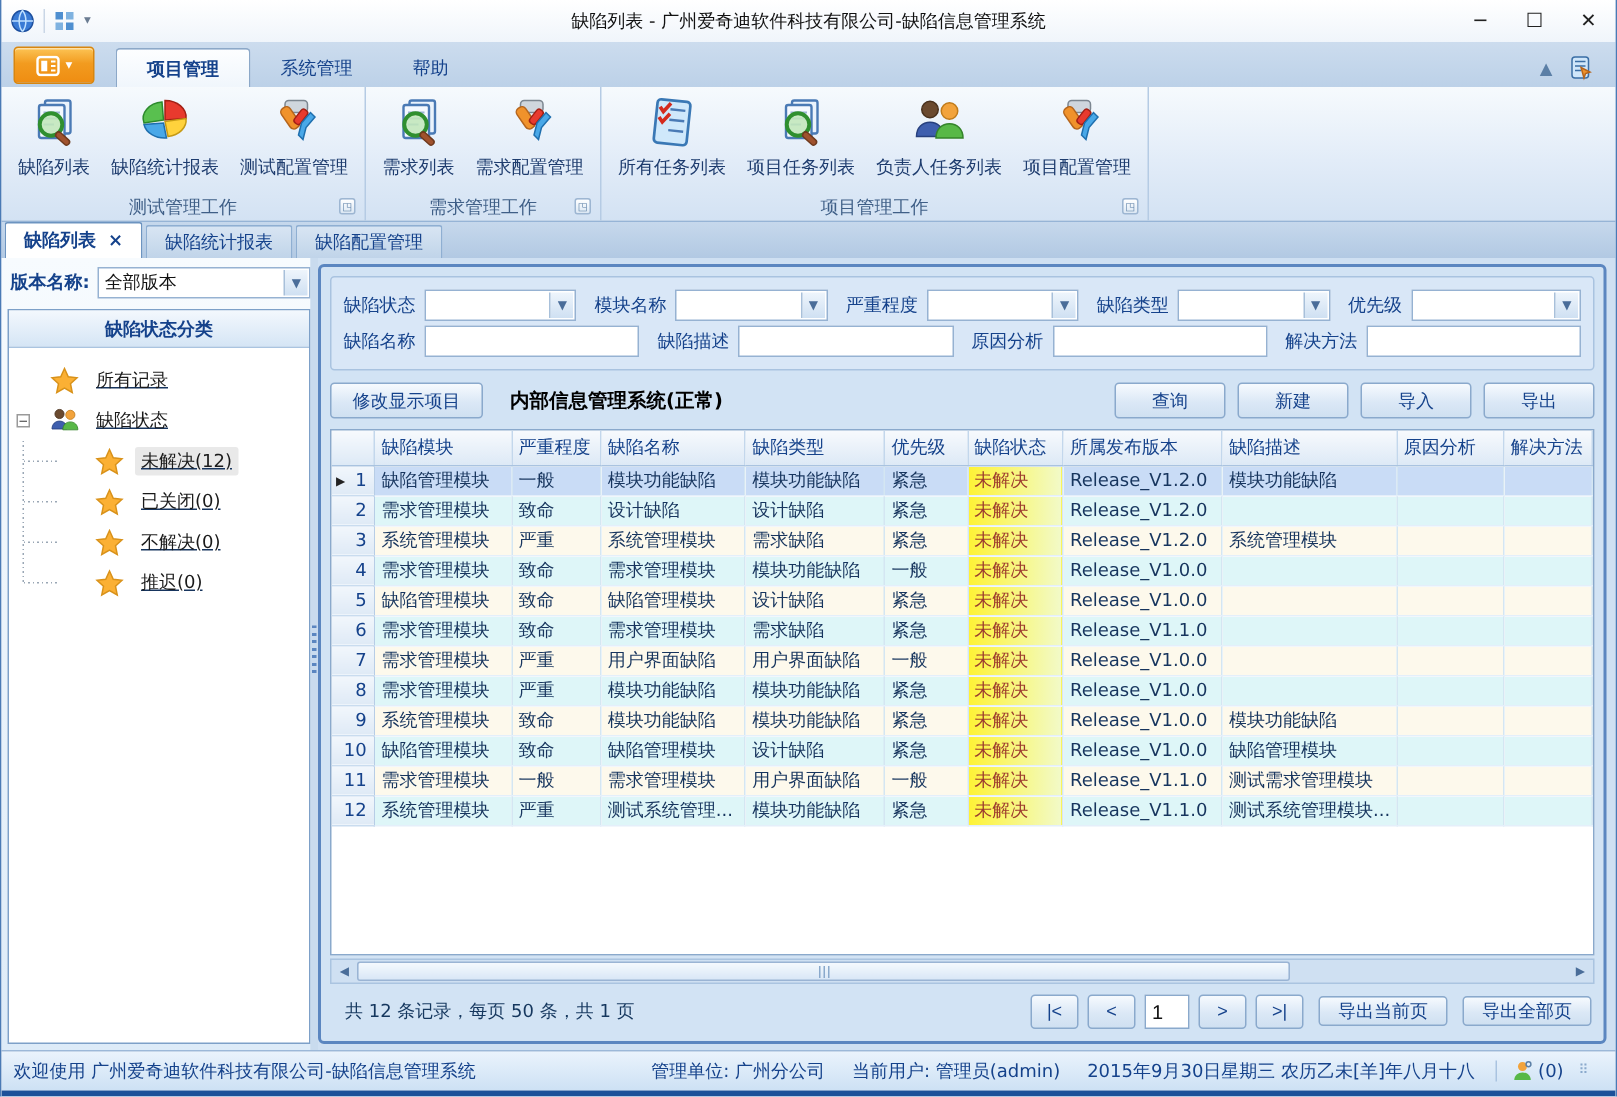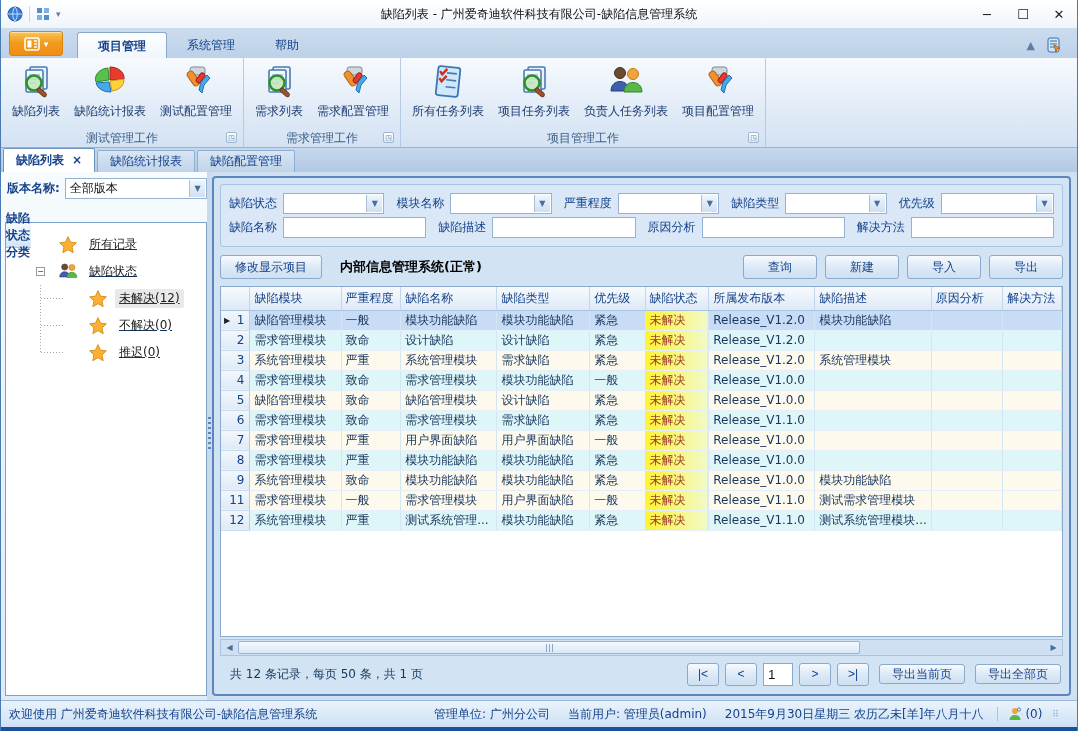--- a/index.html
+++ b/index.html
@@ -66,21 +66,21 @@
     padding:5px 0 4px 4px; display:flex; flex-direction:column; min-height:0; }
   .version-row { display:flex; align-items:center; gap:5px; margin:1px 0 7px 2px; }
   .version-row .vlabel { font-weight:bold; color:#15428b; white-space:nowrap; }
   .combo { position:relative; background:#fff; border:1px solid #96b2d2; height:21px; }
   .combo .val { line-height:19px; padding:0 20px 0 4px; overflow:hidden; white-space:nowrap; color:#111; }
   .combo .cbtn { position:absolute; top:1px; right:1px; bottom:1px; width:16px;
     background:linear-gradient(#eef5fc,#cfe0f2); border-left:1px solid #a8c0da;
     display:flex; align-items:center; justify-content:center; color:#4a6d99; font-size:8px; }
   .version-combo { width:154px; }
   .tree-box { flex:1; margin-right:0; border:1px solid #7da0c8; background:#fff; min-height:0;
-    display:flex; flex-direction:row;margin-top:16px; }
+    display:flex; flex-direction:column; }
   .tree-title { height:25px; flex:0 0 25px; display:flex; align-items:center; justify-content:center;
     font-weight:bold; color:#15428b; background:linear-gradient(#f3f8fd,#d5e5f5); border-bottom:1px solid #aac4e0; }
   .tree-list { padding:8px 0 0 0; position:relative;text-decoration:underline; }
   .tree-item { height:27px; display:flex; align-items:center; position:relative; }
   .tree-item .ticon { margin-right:7px; }
   .tree-item .tlabel { color:#1a1a1a; padding:1px 4px; border-radius:2px; white-space:nowrap; }
   .tree-item.selected .tlabel { background:#e9e9e9; }
   .tree-item.lv0 { padding-left:27px; }
   .tree-item.lv1 { padding-left:57px; }
   .expander { position:absolute; left:5px; top:9px; width:9px; height:9px; border:1px solid #9a9a9a;
@@ -382,20 +382,28 @@
                 </svg>
               </span>
               <span class="tlabel">未解决(12)</span>
             </div>
             <div class="tree-item lv1">
               <span class="ticon">
                 <svg width="20" height="20" viewBox="0 0 24 24">
       <path d="M12 2l3 6.6 7 .8-5.2 4.8 1.4 7L12 17.6 5.8 21.2l1.4-7L2 9.4l7-.8z" fill="#fbb034" stroke="#d9921a" stroke-width="1.2"></path>
                 </svg>
               </span>
+              <span class="tlabel">已关闭(0)</span>
+            </div>
+            <div class="tree-item lv1">
+              <span class="ticon">
+                <svg width="20" height="20" viewBox="0 0 24 24">
+      <path d="M12 2l3 6.6 7 .8-5.2 4.8 1.4 7L12 17.6 5.8 21.2l1.4-7L2 9.4l7-.8z" fill="#fbb034" stroke="#d9921a" stroke-width="1.2"></path>
+                </svg>
+              </span>
               <span class="tlabel">不解决(0)</span>
             </div>
             <div class="tree-item lv1">
               <span class="ticon">
                 <svg width="20" height="20" viewBox="0 0 24 24">
       <path d="M12 2l3 6.6 7 .8-5.2 4.8 1.4 7L12 17.6 5.8 21.2l1.4-7L2 9.4l7-.8z" fill="#fbb034" stroke="#d9921a" stroke-width="1.2"></path>
                 </svg>
               </span>
               <span class="tlabel">推迟(0)</span>
             </div>
@@ -604,20 +612,33 @@
               <tr class="odd">
                 <td class="rownum">9</td>
                 <td class="datacell">系统管理模块</td>
                 <td class="datacell">致命</td>
                 <td class="datacell">模块功能缺陷</td>
                 <td class="datacell">模块功能缺陷</td>
                 <td class="datacell">紧急</td>
                 <td class="datacell status-cell">未解决</td>
                 <td class="datacell">Release_V1.0.0</td>
                 <td class="datacell">模块功能缺陷</td>
+                <td class="datacell"></td>
+                <td class="datacell"></td>
+              </tr>
+              <tr class="even">
+                <td class="rownum">10</td>
+                <td class="datacell">缺陷管理模块</td>
+                <td class="datacell">致命</td>
+                <td class="datacell">缺陷管理模块</td>
+                <td class="datacell">设计缺陷</td>
+                <td class="datacell">紧急</td>
+                <td class="datacell status-cell">未解决</td>
+                <td class="datacell">Release_V1.0.0</td>
+                <td class="datacell">缺陷管理模块</td>
                 <td class="datacell"></td>
                 <td class="datacell"></td>
               </tr>
               <tr class="odd">
                 <td class="rownum">11</td>
                 <td class="datacell">需求管理模块</td>
                 <td class="datacell">一般</td>
                 <td class="datacell">需求管理模块</td>
                 <td class="datacell">用户界面缺陷</td>
                 <td class="datacell">一般</td>

